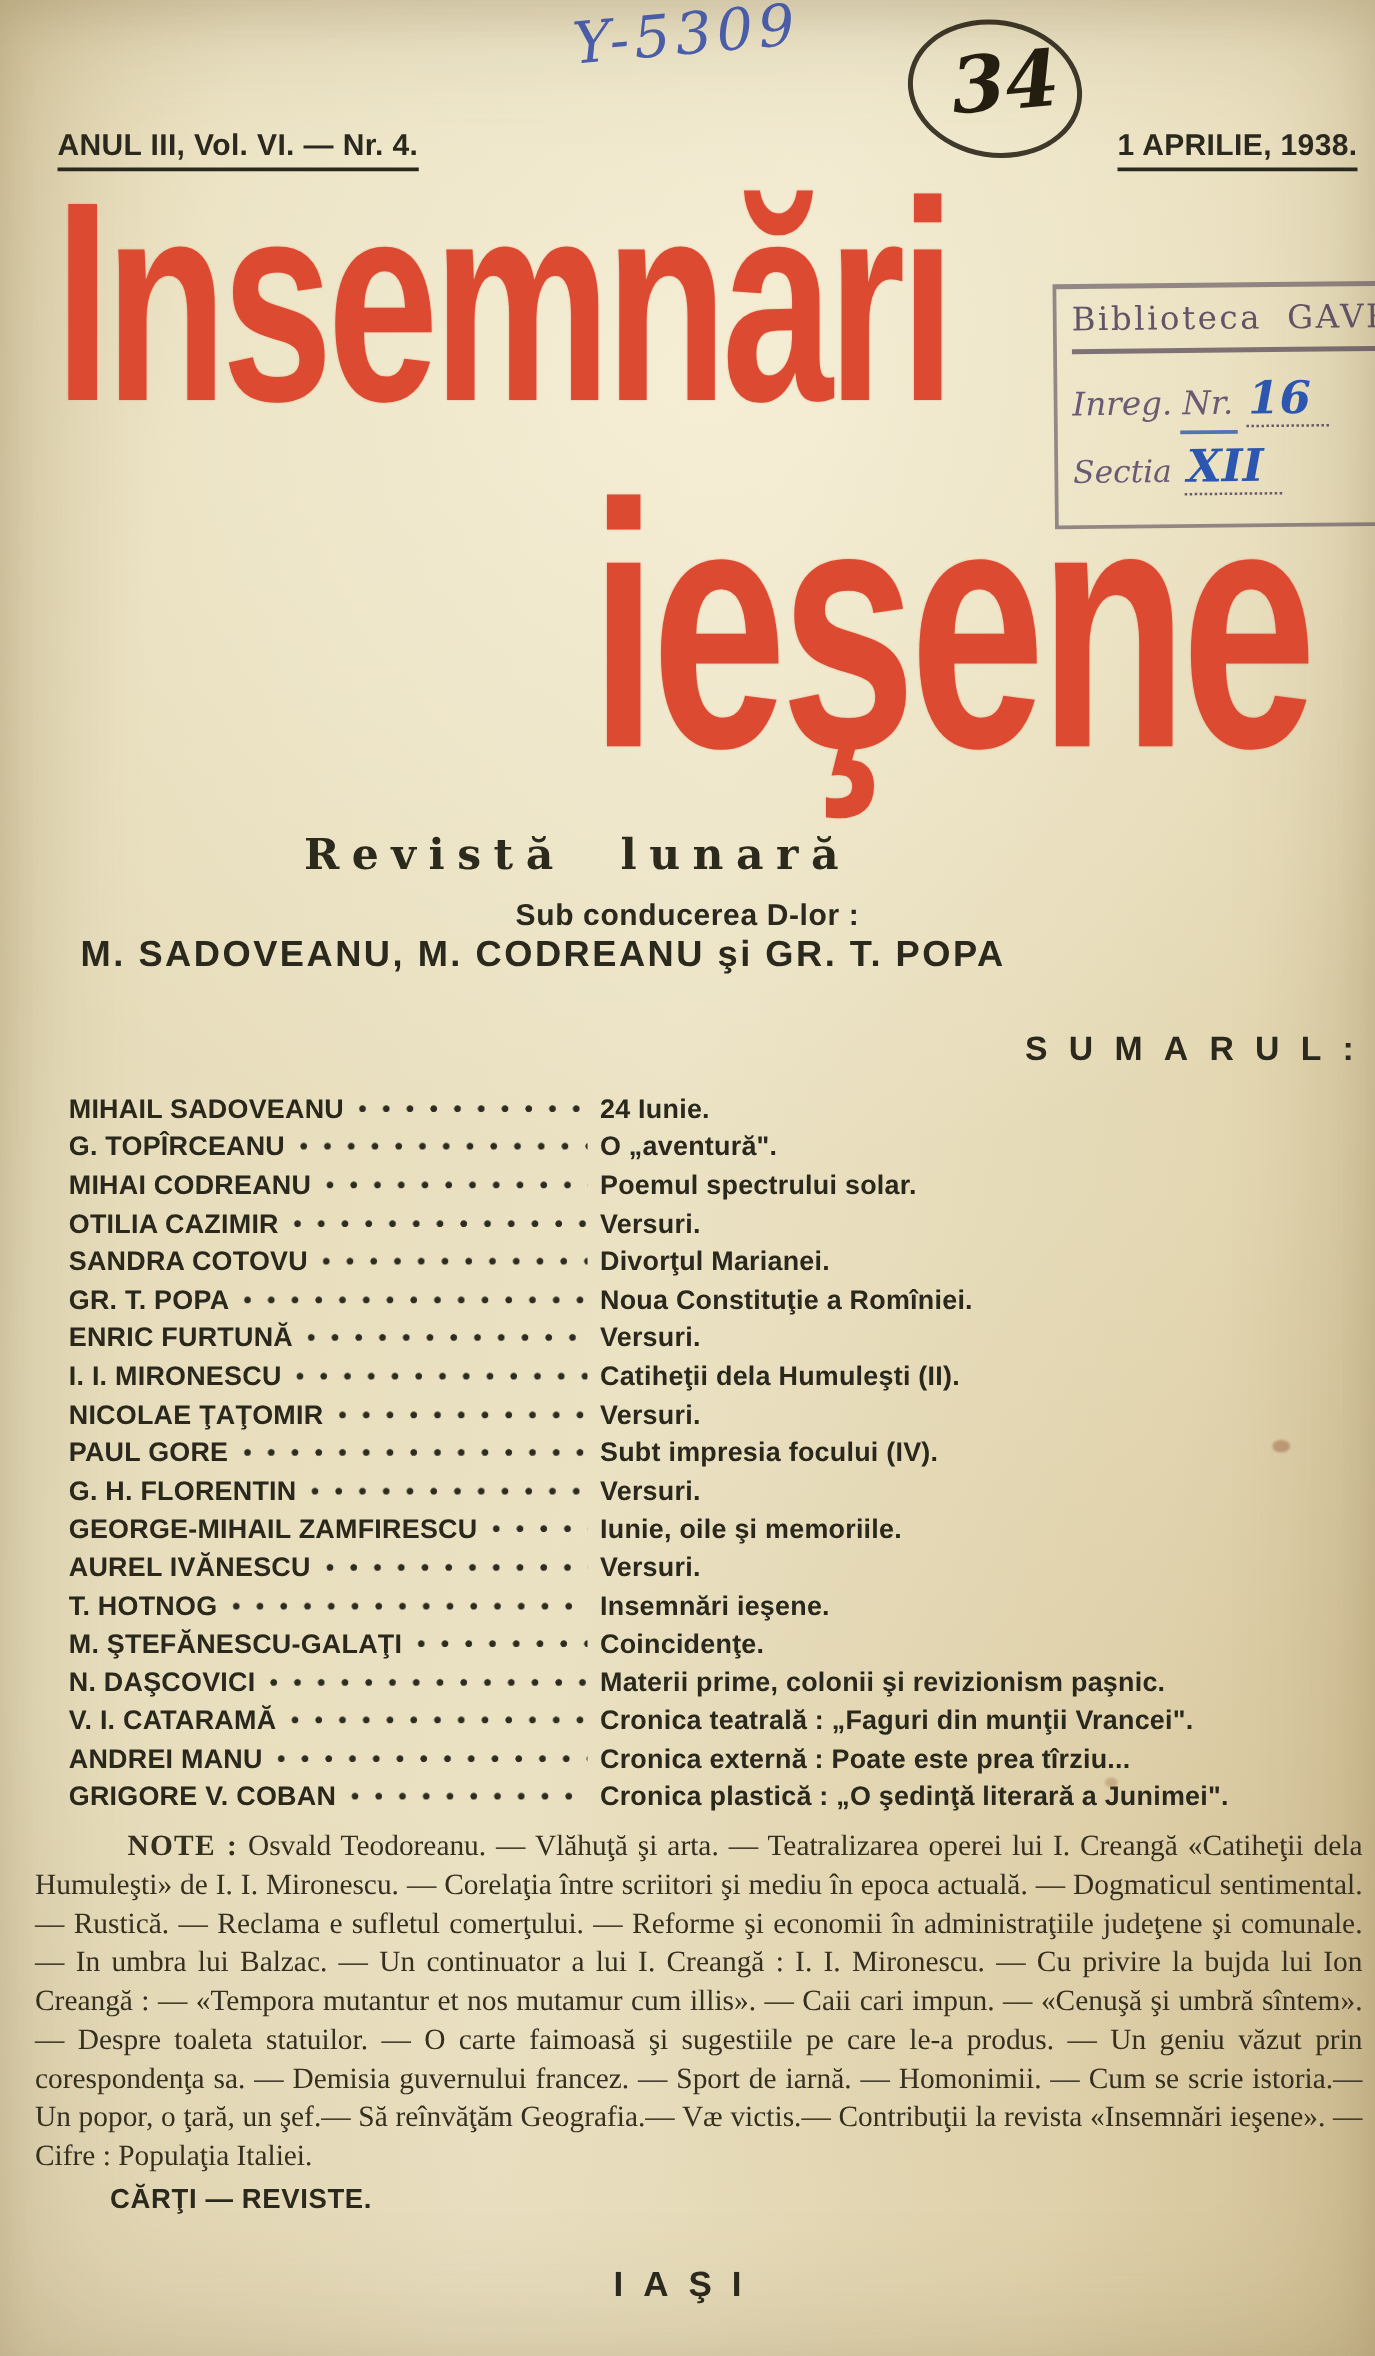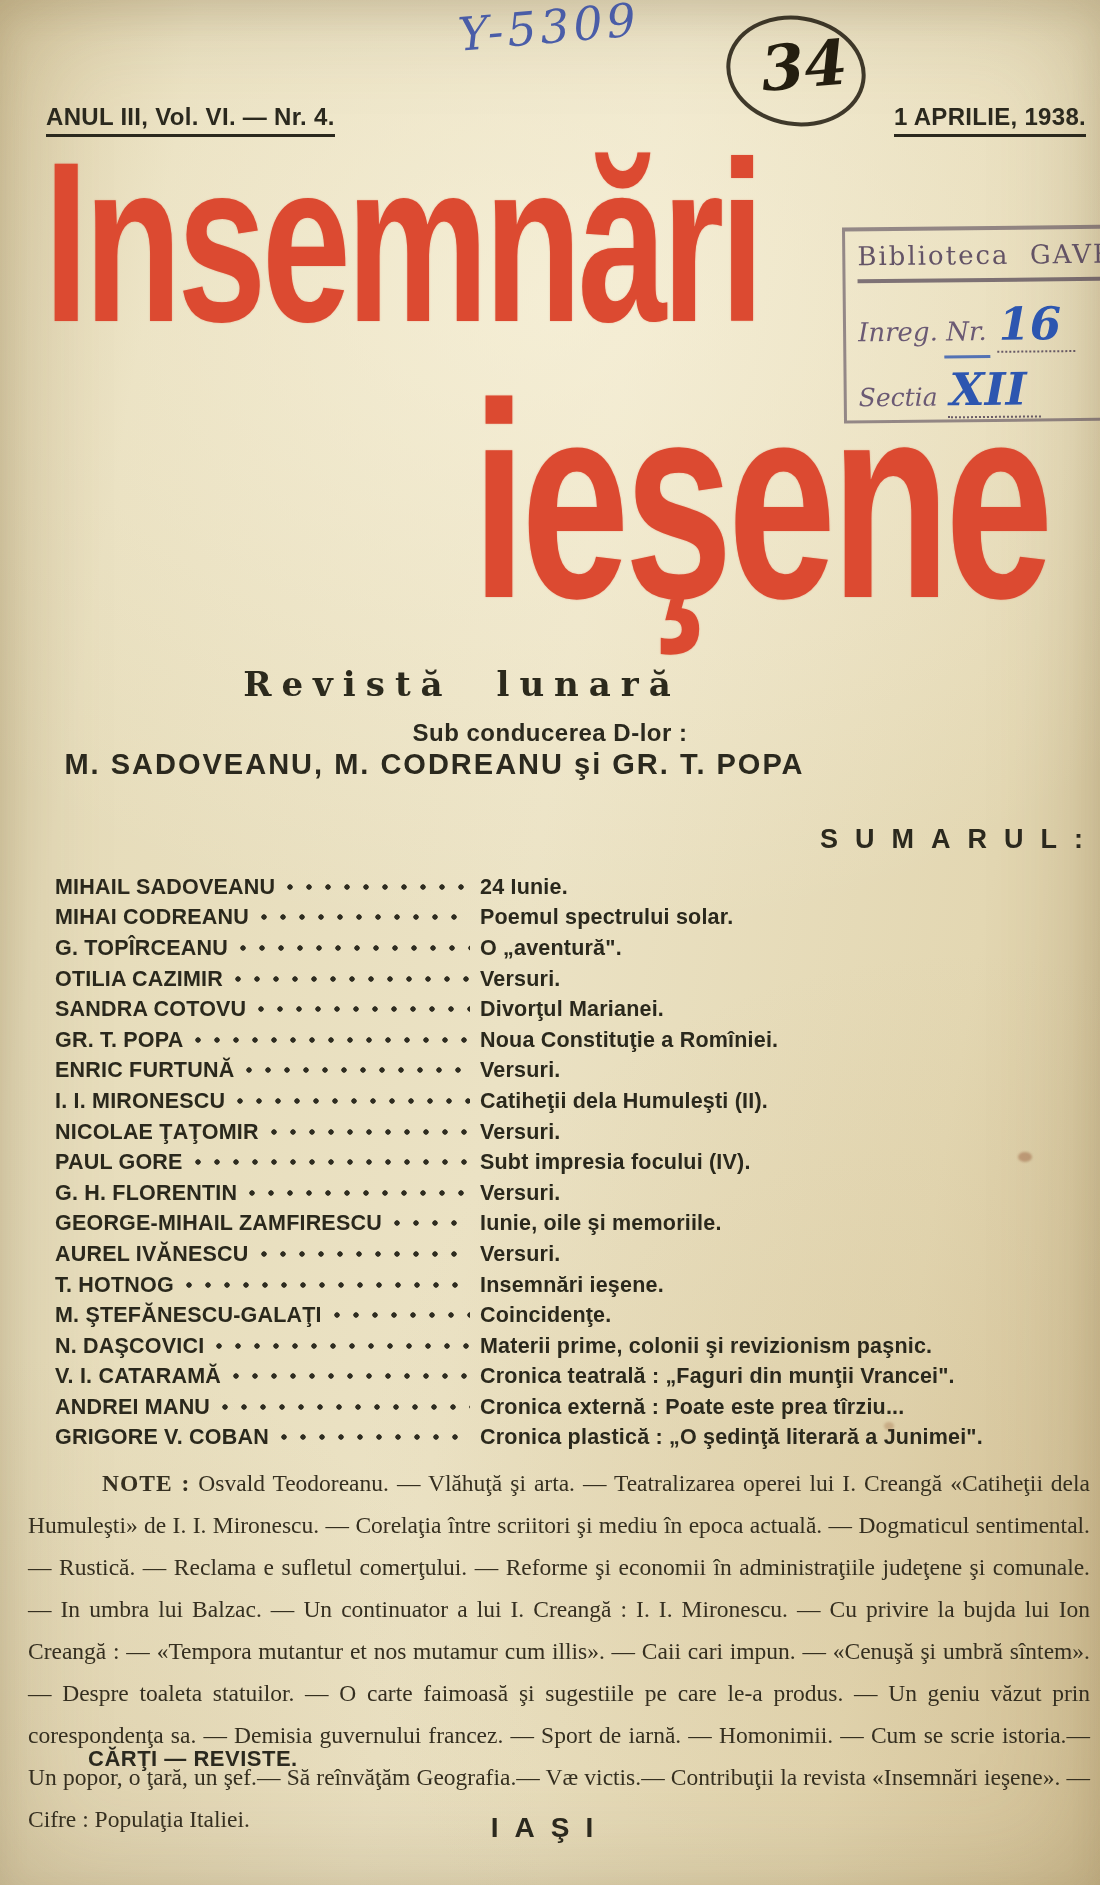--- a/index.html
+++ b/index.html
@@ -52,21 +52,21 @@
     padding:10px 0 0 12px;box-sizing:border-box;
   }
   .stamp-line1{
     font-size:26px;letter-spacing:2px;word-spacing:10px;color:rgba(84,68,92,0.9);
     border-bottom:4px solid rgba(66,52,74,0.65);padding-bottom:8px;white-space:nowrap;
   }
   .stamp-line2{margin-top:16px;font-style:italic;font-size:26px;white-space:nowrap;}
   .stamp-line3{margin-top:12px;font-style:italic;font-size:25px;white-space:nowrap;position:relative;}
   .stamp-value{
     font-family:"DejaVu Serif",serif;font-weight:bold;color:#2d56b0;
-    font-size:45px;margin-left:10px;border-bottom:2px dotted rgba(72,58,80,0.8);padding:0 14px 0 2px;
+    font-size:36px;margin-left:10px;border-bottom:2px dotted rgba(72,58,80,0.8);padding:0 14px 0 2px;
   }
   .stamp-blue-underline{
     position:absolute;left:86px;top:-8px;width:46px;height:0;border-top:3px solid rgba(45,86,176,0.8);
   }
   
   .rev-lunara{
     position:absolute;left:0;width:924px;top:664px;text-align:center;
     font-family:"DejaVu Serif",serif;font-weight:bold;font-size:34px;color:#2c2a1d;
     letter-spacing:10px;word-spacing:22px;
   }
@@ -89,21 +89,21 @@
   .toc-author{font-weight:bold;font-size:21.5px;white-space:nowrap;letter-spacing:0.2px;}
   .toc-leader{
     flex:1;height:14px;margin:6px 10px 0 12px;
     background-image:radial-gradient(circle at 3px 6px,#2e2c20 2.4px,rgba(46,44,32,0) 3px);
     background-size:19px 14px;background-repeat:repeat-x;background-position:left center;
   }
   .toc-title{font-weight:bold;font-size:21.5px;white-space:nowrap;letter-spacing:0.2px;}
   
   .note{
     position:absolute;left:28px;top:1462px;width:1062px;
-    font-family:"Liberation Serif",serif;font-size:23.5px;line-height:42px;color:#352f20;
+    font-family:"Liberation Serif",serif;font-size:23.5px;line-height:31px;color:#352f20;
     text-align:justify;text-indent:74px;margin:0;
   }
   .note strong{letter-spacing:1px;}
   
   .books{position:absolute;left:88px;top:1746px;font-weight:bold;font-size:22px;color:#2b291e;letter-spacing:0.5px;}
   .city{position:absolute;left:0;width:1100px;top:1784px;text-align:center;font-weight:bold;font-size:28px;color:#2b291e;letter-spacing:16px;margin-top:28px;}
   
   .stain1{position:absolute;left:1018px;top:1152px;width:14px;height:10px;border-radius:50%;background:rgba(150,90,60,0.45);filter:blur(1px);}
   .stain2{position:absolute;left:884px;top:1422px;width:10px;height:8px;border-radius:50%;background:rgba(160,110,70,0.35);filter:blur(1px);}
 </style>
@@ -145,32 +145,32 @@
   <div class="toc-row">
     <span class="toc-left">
       <span class="toc-author">MIHAIL SADOVEANU</span>
       <span class="toc-leader"></span>
     </span>
     <span class="toc-title">24 Iunie.</span>
   </div>
 
   <div class="toc-row">
     <span class="toc-left">
+      <span class="toc-author">G. TOPÎRCEANU</span>
+      <span class="toc-leader"></span>
+    </span>
+    <span class="toc-title">O „aventură".</span>
+  </div>
+
+  <div class="toc-row">
+    <span class="toc-left">
       <span class="toc-author">MIHAI CODREANU</span>
       <span class="toc-leader"></span>
     </span>
     <span class="toc-title">Poemul spectrului solar.</span>
-  </div>
-
-  <div class="toc-row">
-    <span class="toc-left">
-      <span class="toc-author">G. TOPÎRCEANU</span>
-      <span class="toc-leader"></span>
-    </span>
-    <span class="toc-title">O „aventură".</span>
   </div>
 
   <div class="toc-row">
     <span class="toc-left">
       <span class="toc-author">OTILIA CAZIMIR</span>
       <span class="toc-leader"></span>
     </span>
     <span class="toc-title">Versuri.</span>
   </div>
 

